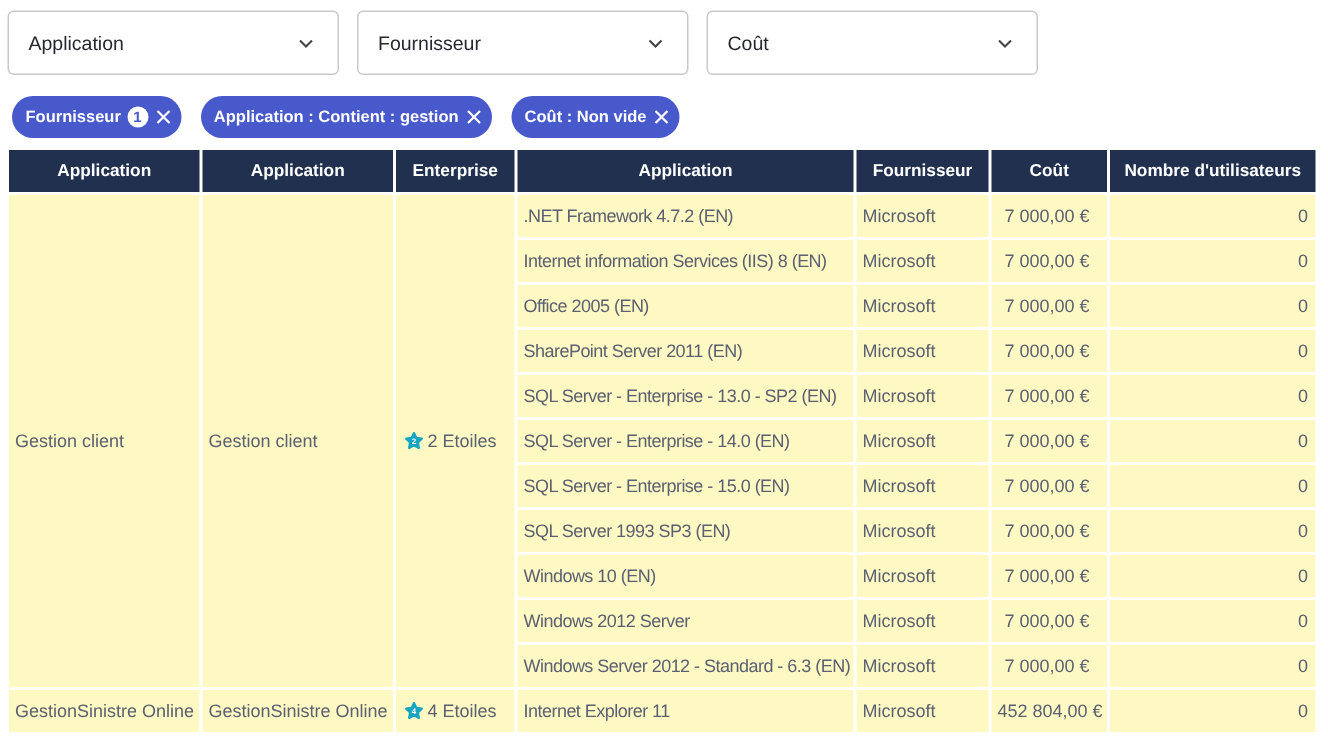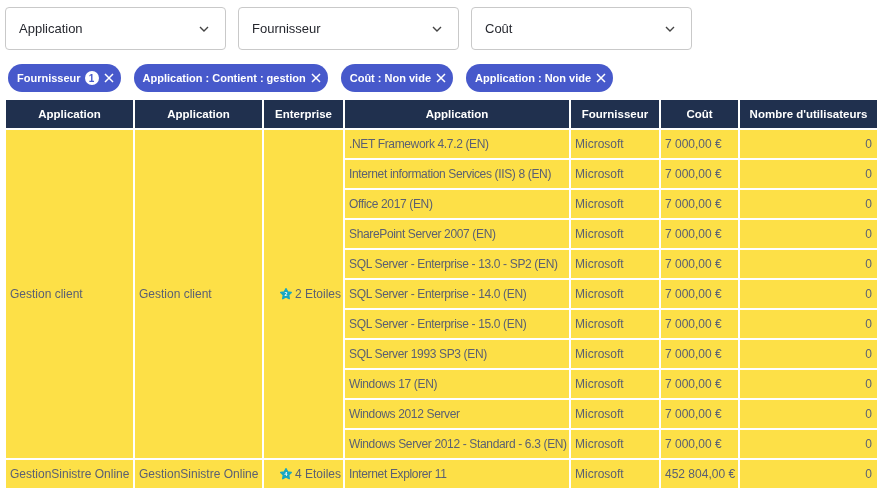--- a/index.html
+++ b/index.html
@@ -5,24 +5,24 @@
 *{box-sizing:border-box;margin:0;padding:0}
 html,body{width:885px;height:495px;background:#fff;font-family:"Liberation Sans",sans-serif;overflow:hidden}
 .selects{display:flex;gap:12px;padding:7px 0 0 5px}
 .sel{width:221px;height:43px;border:1px solid #c9c9c9;border-radius:4px;display:flex;align-items:center;justify-content:space-between;padding:0 16px 0 13px;color:#26282f;font-size:13px;background:#fff}
 .chips{display:flex;gap:13px;margin:14px 0 0 8px;height:28px}
 .chip{background:#4759cb;color:#fff;font-weight:bold;font-size:11px;height:28px;border-radius:14px;display:flex;align-items:center;padding:0 5px 0 9px;white-space:nowrap}
 .badge{background:#fff;color:#4759cb;width:14px;height:14px;border-radius:50%;display:flex;align-items:center;justify-content:center;font-size:10px;margin-left:4px}
 .x{margin-left:5px;margin-right:2px;display:block}
 table{border-collapse:separate;border-spacing:2px;margin-left:4px;margin-top:6px;table-layout:fixed;width:875px}
 th{background:#20304e;color:#fff;font-weight:bold;font-size:11.5px;height:28px;text-align:center;vertical-align:middle;white-space:nowrap;overflow:hidden}
-td{background:#fde047;color:#5b6072;font-size:12px;height:28px;vertical-align:middle;padding:0 4px;white-space:nowrap;overflow:hidden}
-td.r{text-align:left;padding-right:7px}
+td{background:#fef9c3;color:#5b6072;font-size:12px;height:28px;vertical-align:middle;padding:0 4px;white-space:nowrap;overflow:hidden}
+td.r{text-align:center;padding-right:7px}
 td.r0{text-align:right;padding-right:5px}
-td.eval{padding-left:16px}
+td.eval{padding-left:6px}
 td.tech{letter-spacing:-0.35px}
 .star{display:inline-block;vertical-align:-2px;margin-right:3px}
 </style>
 </head>
 <body>
 <div class="selects">
   <div class="sel">
       <span>Application</span>
       <svg width="10" height="6" viewBox="0 0 10 6">
         <path d="M1 1l4 4 4-4" fill="none" stroke="#444" stroke-width="1.4"></path>
@@ -42,23 +42,20 @@
     </div>
 </div>
 <div class="chips">
   <div class="chip">Fournisseur<span class="badge">1</span><svg class="x" width="10" height="10" viewBox="0 0 10 10">
         <path d="M1 1l8 8M9 1l-8 8" stroke="#fff" stroke-width="1.5"></path>
       </svg></div>
   <div class="chip">Application : Contient : gestion<svg class="x" width="10" height="10" viewBox="0 0 10 10">
         <path d="M1 1l8 8M9 1l-8 8" stroke="#fff" stroke-width="1.5"></path>
       </svg></div>
   <div class="chip">Coût : Non vide<svg class="x" width="10" height="10" viewBox="0 0 10 10">
-        <path d="M1 1l8 8M9 1l-8 8" stroke="#fff" stroke-width="1.5"></path>
-      </svg></div>
-  <div class="chip">Application : Non vide<svg class="x" width="10" height="10" viewBox="0 0 10 10">
         <path d="M1 1l8 8M9 1l-8 8" stroke="#fff" stroke-width="1.5"></path>
       </svg></div>
 </div>
 <table>
 <colgroup>
       <col style="width:127px">
       <col style="width:127px">
       <col style="width:79px">
       <col style="width:224px">
       <col style="width:88px">
@@ -87,27 +84,27 @@
         <td class="r">7 000,00 €</td>
         <td class="r0">0</td>
 </tr>
 <tr>
         <td class="tech">Internet information Services (IIS) 8 (EN)</td>
         <td>Microsoft</td>
         <td class="r">7 000,00 €</td>
         <td class="r0">0</td>
       </tr>
 <tr>
-        <td class="tech">Office 2017 (EN)</td>
+        <td class="tech">Office 2005 (EN)</td>
         <td>Microsoft</td>
         <td class="r">7 000,00 €</td>
         <td class="r0">0</td>
       </tr>
 <tr>
-        <td class="tech">SharePoint Server 2007 (EN)</td>
+        <td class="tech">SharePoint Server 2011 (EN)</td>
         <td>Microsoft</td>
         <td class="r">7 000,00 €</td>
         <td class="r0">0</td>
       </tr>
 <tr>
         <td class="tech">SQL Server - Enterprise - 13.0 - SP2 (EN)</td>
         <td>Microsoft</td>
         <td class="r">7 000,00 €</td>
         <td class="r0">0</td>
       </tr>
@@ -123,21 +120,21 @@
         <td class="r">7 000,00 €</td>
         <td class="r0">0</td>
       </tr>
 <tr>
         <td class="tech">SQL Server 1993 SP3 (EN)</td>
         <td>Microsoft</td>
         <td class="r">7 000,00 €</td>
         <td class="r0">0</td>
       </tr>
 <tr>
-        <td class="tech">Windows 17 (EN)</td>
+        <td class="tech">Windows 10 (EN)</td>
         <td>Microsoft</td>
         <td class="r">7 000,00 €</td>
         <td class="r0">0</td>
       </tr>
 <tr>
         <td class="tech">Windows 2012 Server</td>
         <td>Microsoft</td>
         <td class="r">7 000,00 €</td>
         <td class="r0">0</td>
       </tr>

